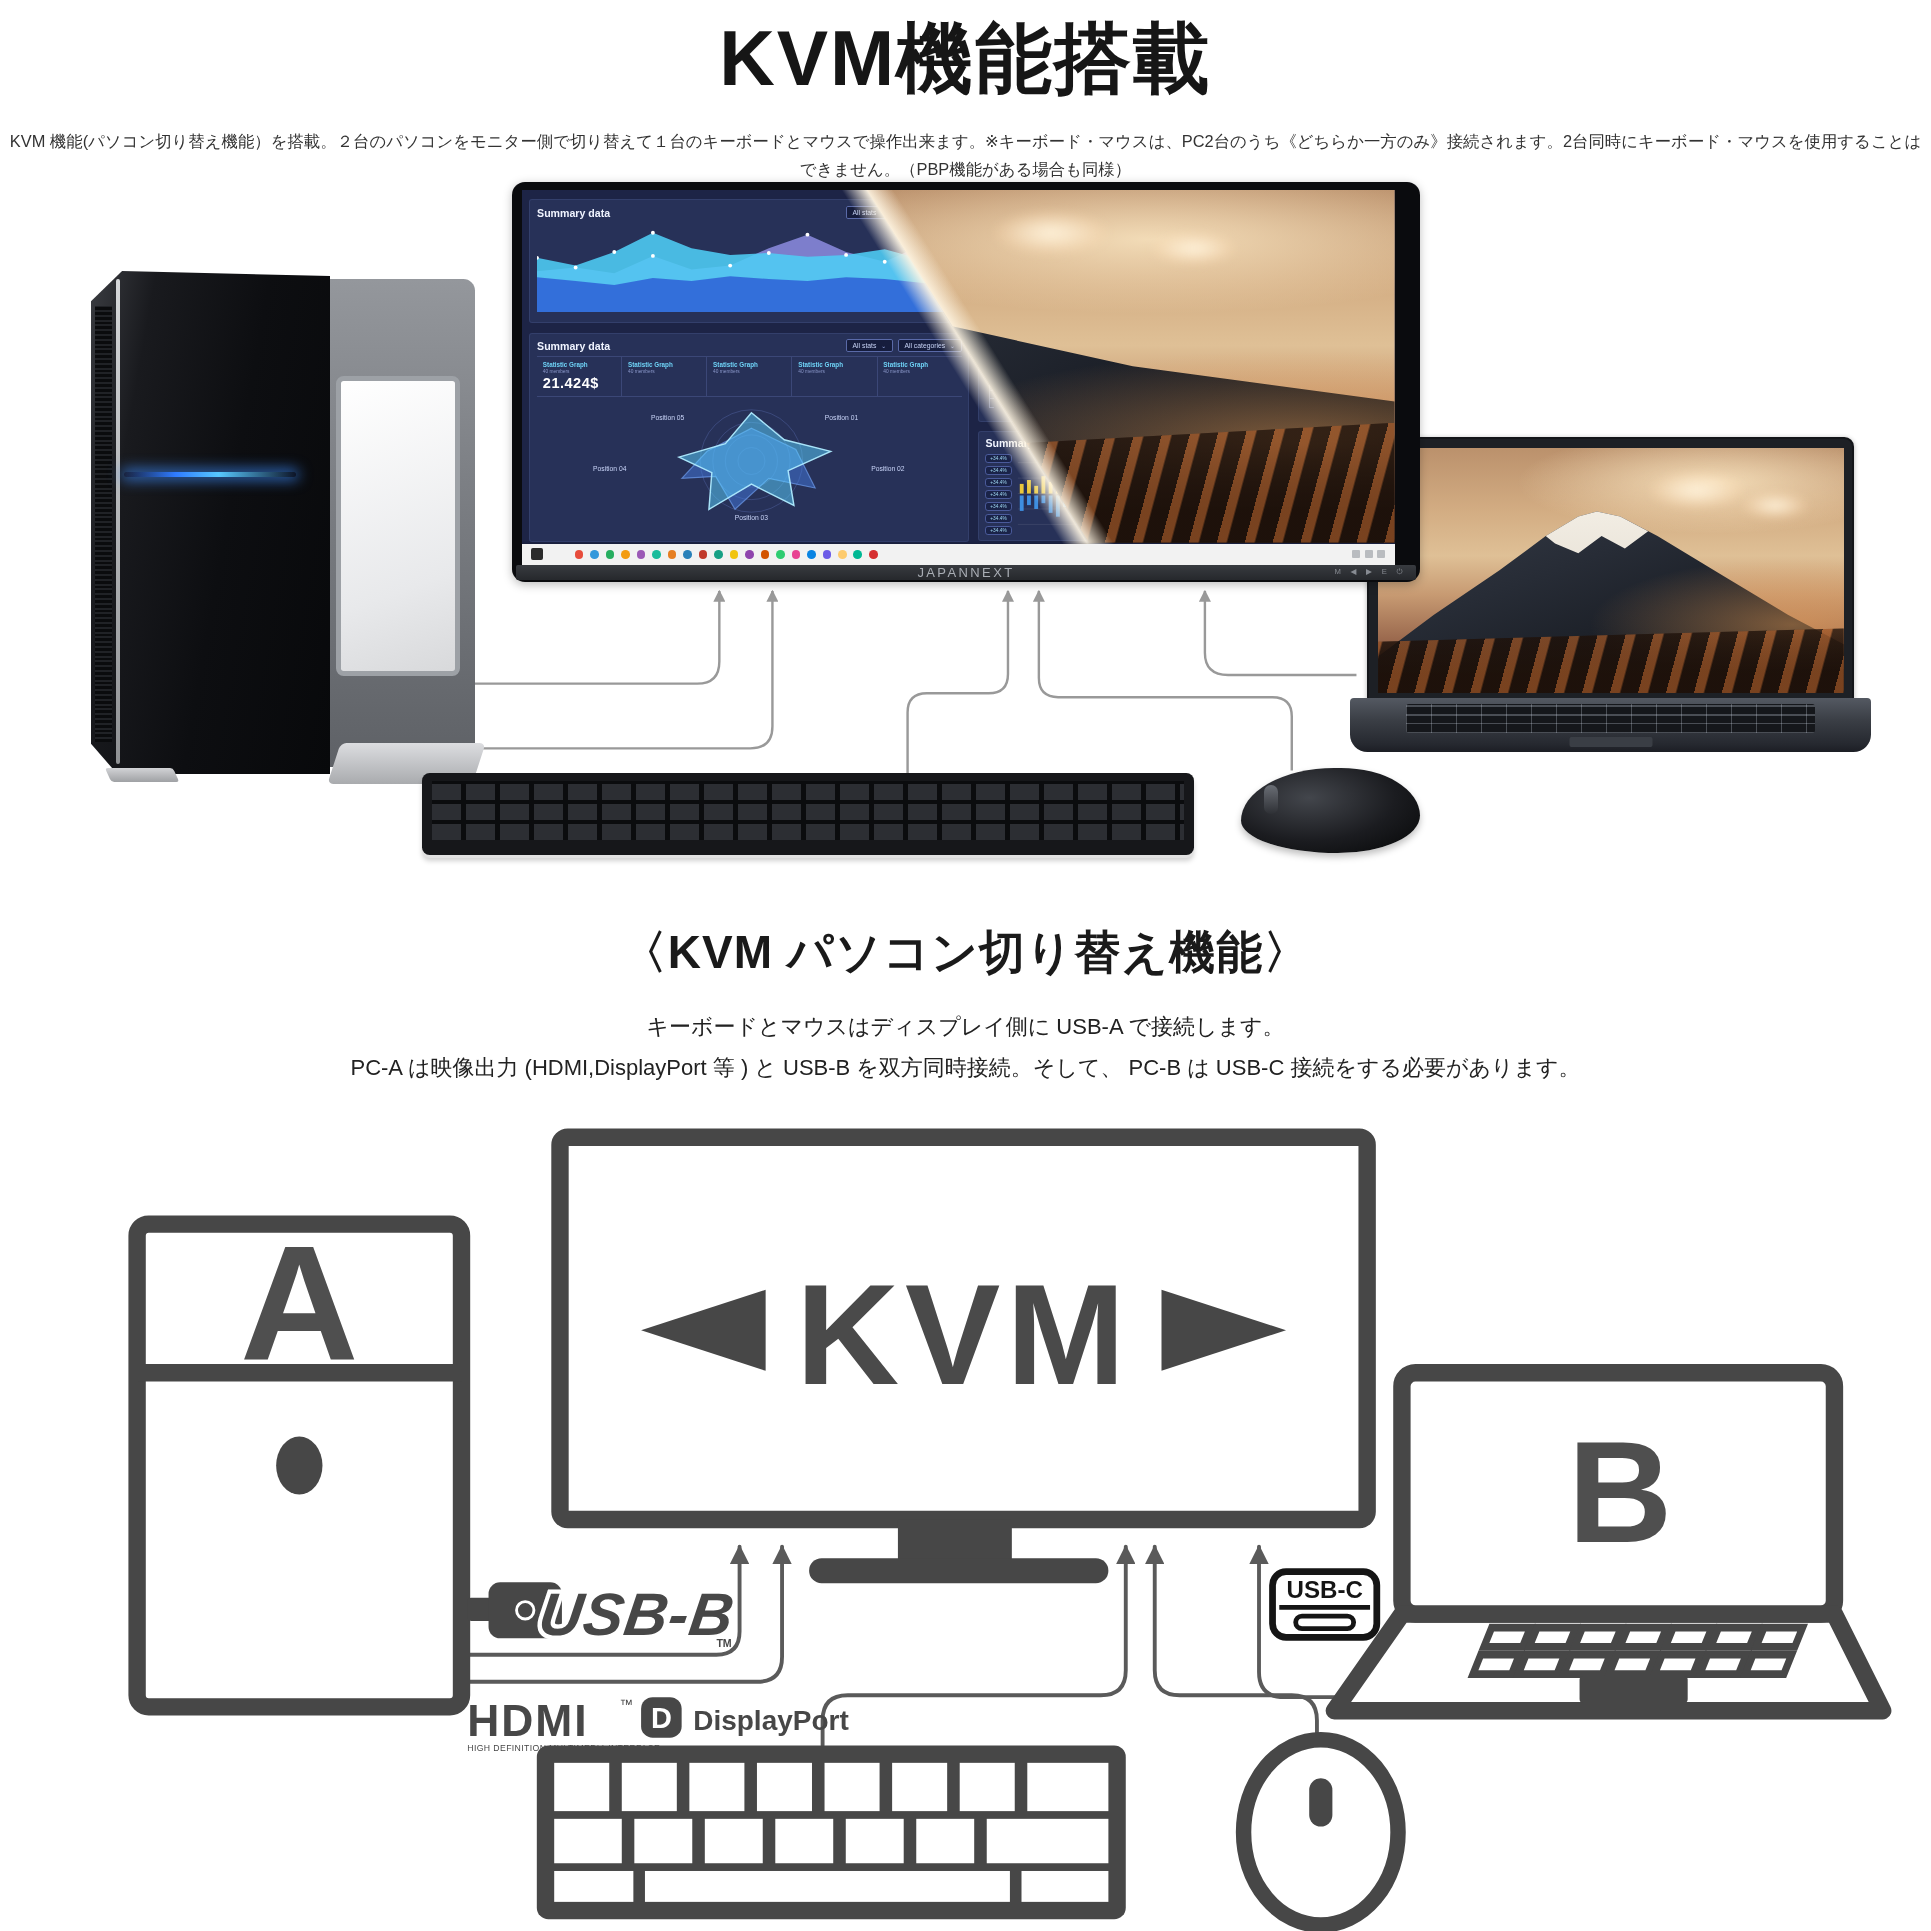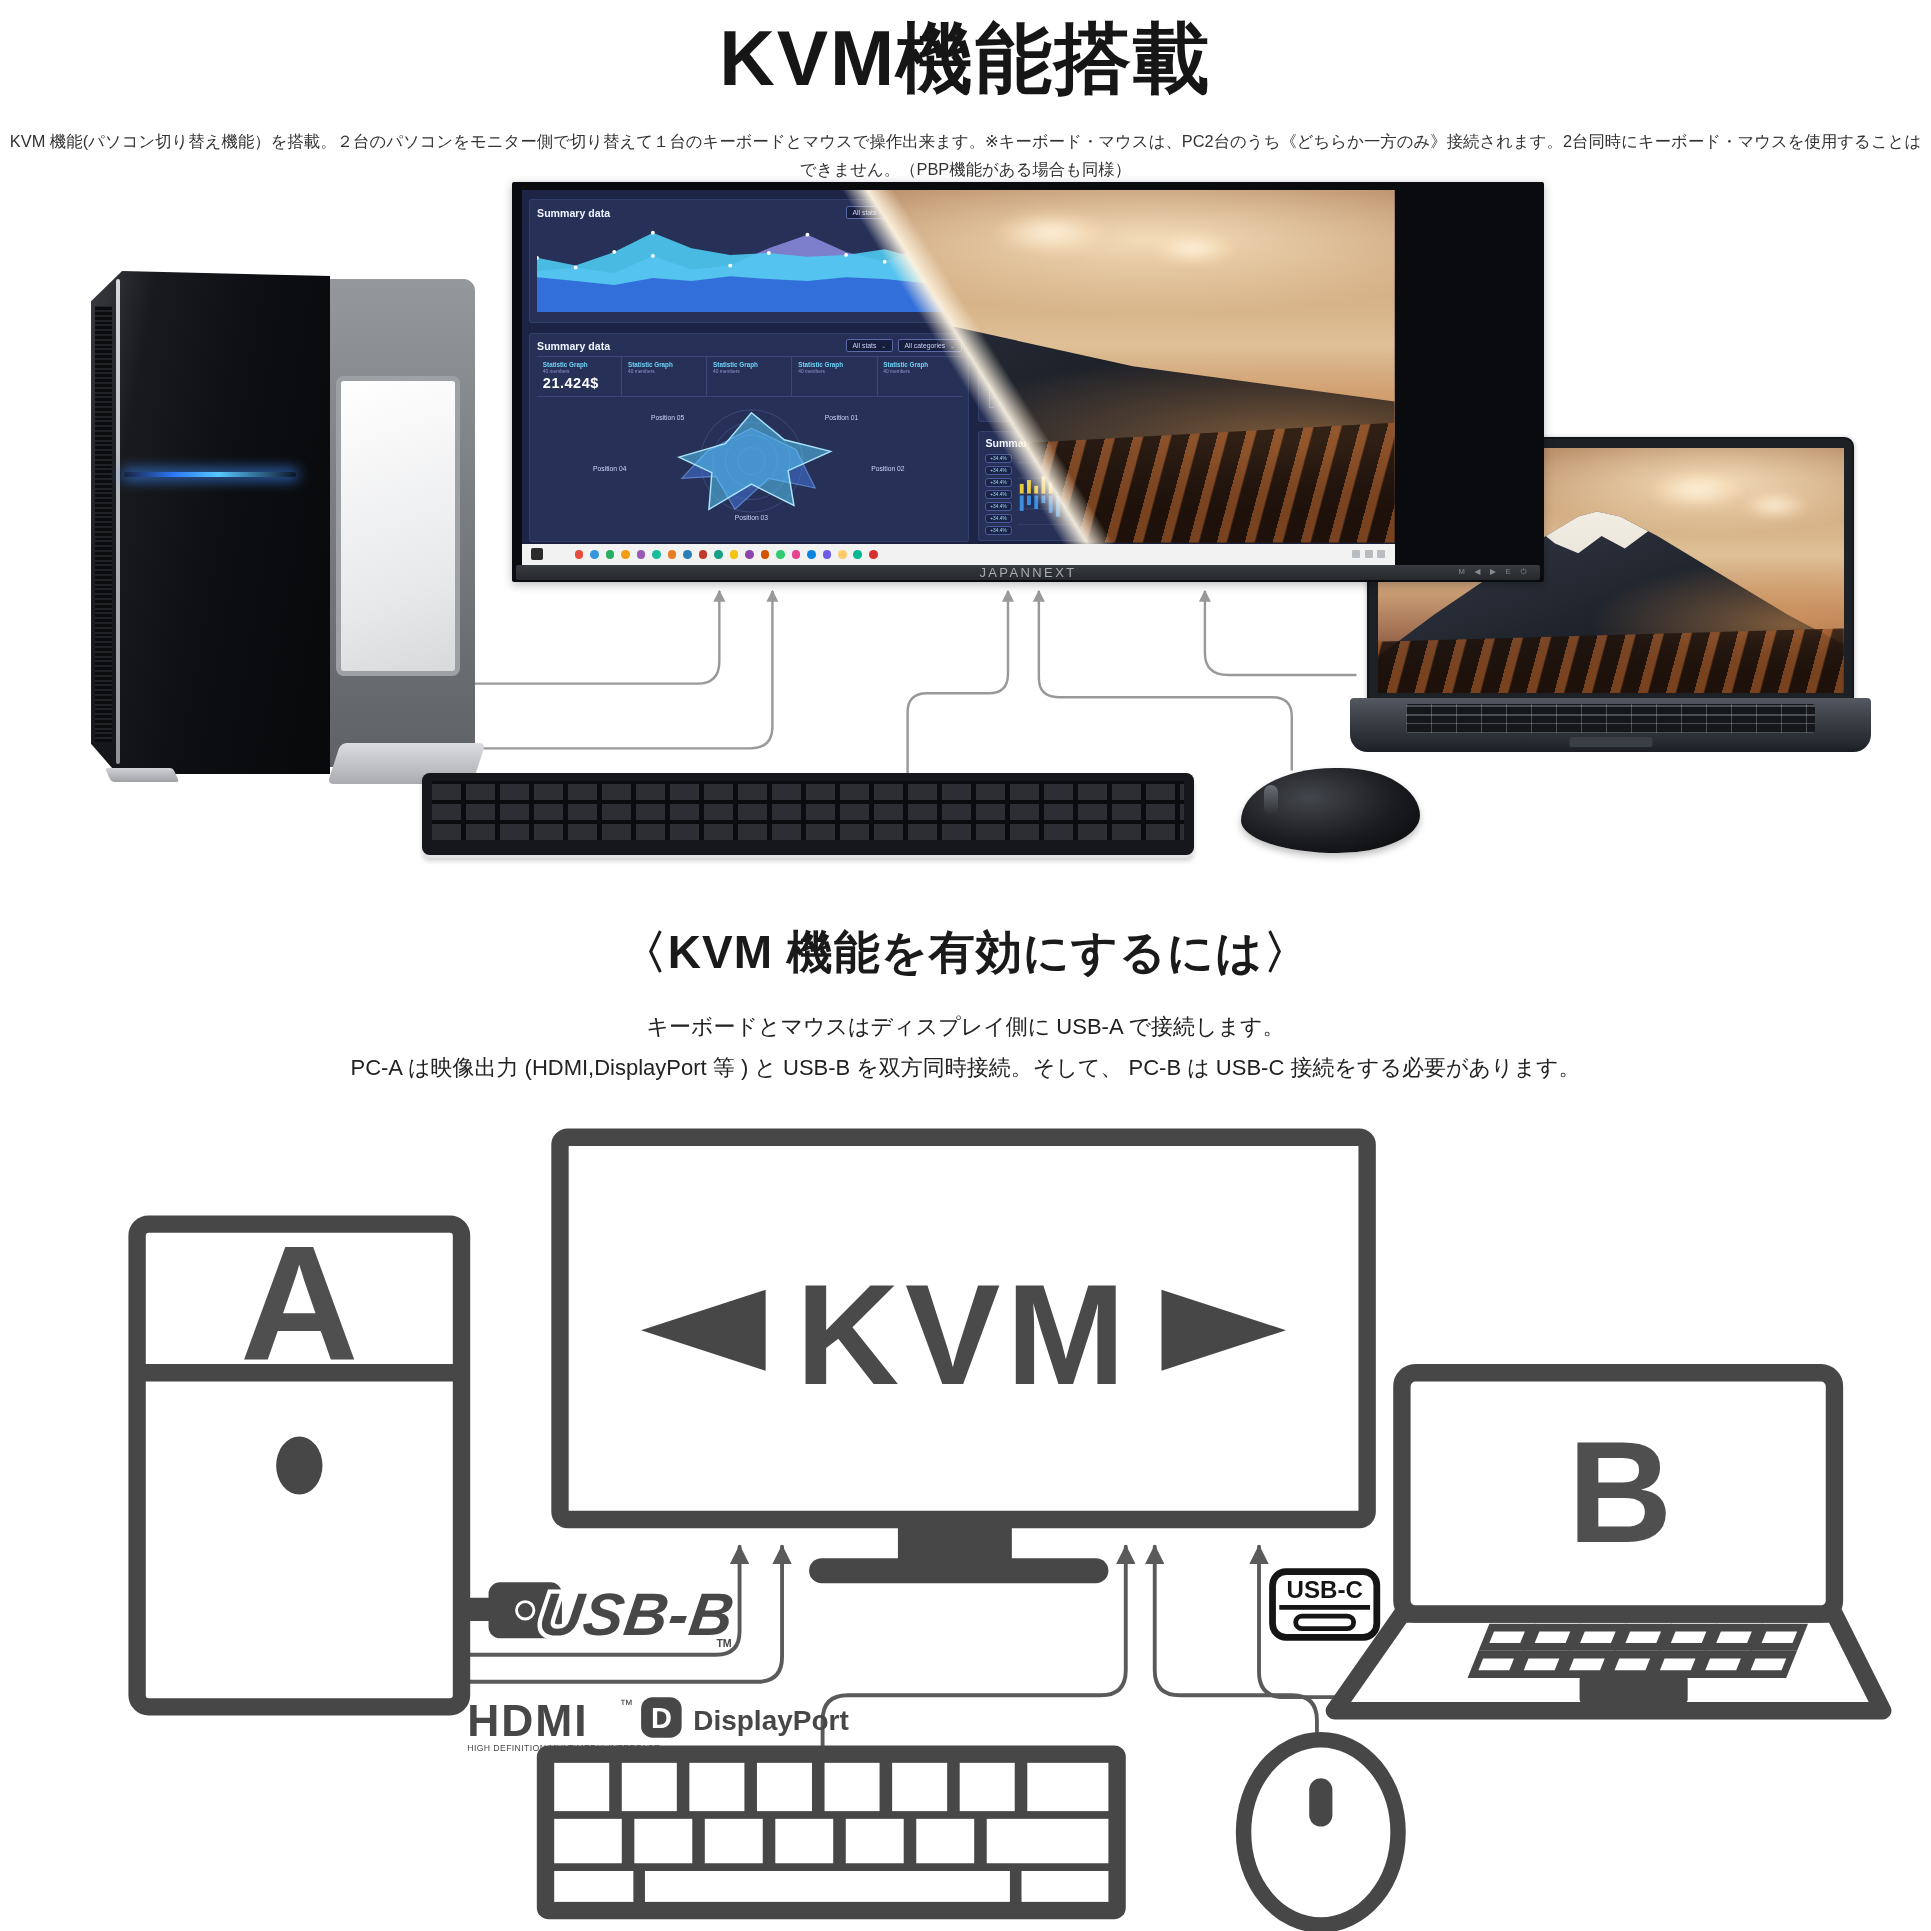--- a/index.html
+++ b/index.html
@@ -25,22 +25,22 @@
   .t-mesh{position:absolute;left:3.9px;top:35px;width:17.4px;height:436px;
     background:repeating-linear-gradient(0deg,#0a0b0d 0 2.9px,#202226 2.9px 4.8px);}
   .t-led{position:absolute;left:33px;top:201px;width:172px;height:4.8px;border-radius:2.9px;
     background:linear-gradient(90deg,rgba(30,90,255,.15),#2f7bff 30%,#57c8ff 55%,rgba(30,90,255,.1));
     box-shadow:0 0 13.5px 2.9px rgba(60,140,255,.75);}
   .t-base{position:absolute;right:-3.9px;bottom:-9.7px;width:145px;height:41px;border-radius:5.8px;
     transform:skewX(-18deg);background:linear-gradient(180deg,#dcdde0,#a9abae);}
   .t-foot{position:absolute;left:17.4px;bottom:-7.7px;width:68px;height:13.5px;border-radius:2.9px;
     transform:skewX(24deg);background:linear-gradient(180deg,#d2d3d6,#9fa1a4);}
   
-  .monitor{position:absolute;left:512px;top:37px;width:1032px;height:400px;background:#0a0b0e;
-    border-radius:2px;z-index:3;box-shadow:0 2.9px 9.7px rgba(0,0,0,.25);}
+  .monitor{position:absolute;left:512px;top:37px;width:908px;height:400px;background:#0a0b0e;
+    border-radius:13px;z-index:3;box-shadow:0 2.9px 9.7px rgba(0,0,0,.25);}
   .screen{position:absolute;left:9.7px;top:7.7px;width:873px;height:375px;background:#1d2446;overflow:hidden;}
   .bezel{position:absolute;left:3.9px;right:3.9px;bottom:1.9px;height:15.4px;border-radius:1.9px;
     background:linear-gradient(180deg,#383b40,#26282c);display:flex;align-items:center;justify-content:center;}
   .bezel-logo{font-size:13px;letter-spacing:2.4px;color:#a9adb4;}
   .bezel-osd{position:absolute;right:13.5px;display:flex;gap:9.7px;font-size:7.7px;color:#878b92;}
   
   .panel{position:absolute;background:#273158;border-radius:2.9px;box-shadow:inset 0 0 0 1px rgba(130,150,230,.14);}
   .p1{left:7.7px;top:9.7px;width:440px;height:124px;}
   .p2{left:7.7px;top:143px;width:440px;height:209px;}
   .p3{left:456px;top:9.7px;width:251px;height:124px;}
@@ -449,21 +449,21 @@
     <div class="kb-photo">
       <div class="kb-keys"></div>
     </div>
 
     <div class="mouse-photo">
       <div class="mouse-wheel"></div>
     </div>
   </div>
 
   <div class="howto">
-    <h2 class="howto-title">〈KVM 機能を有効にするには〉</h2>
+    <h2 class="howto-title">〈KVM パソコン切り替え機能〉</h2>
     <p class="howto-desc">
       <span style="display:block">キーボードとマウスはディスプレイ側に USB-A で接続します。</span>
       <span style="display:block">PC-A は映像出力 (HDMI,DisplayPort 等 ) と USB-B を双方同時接続。そして、 PC-B は USB-C 接続をする必要があります。</span>
     </p>
   </div>
 
   <svg class="diagram" width="1931" height="821" viewBox="0 0 2000 850">
     <defs>
       <marker id="arrA" viewBox="0 0 10 10" refX="9" refY="5" markerWidth="5" markerHeight="5" orient="auto" markerUnits="strokeWidth">
         <path d="M0,0 L10,5 L0,10 z" fill="#5a5a5a"></path>

